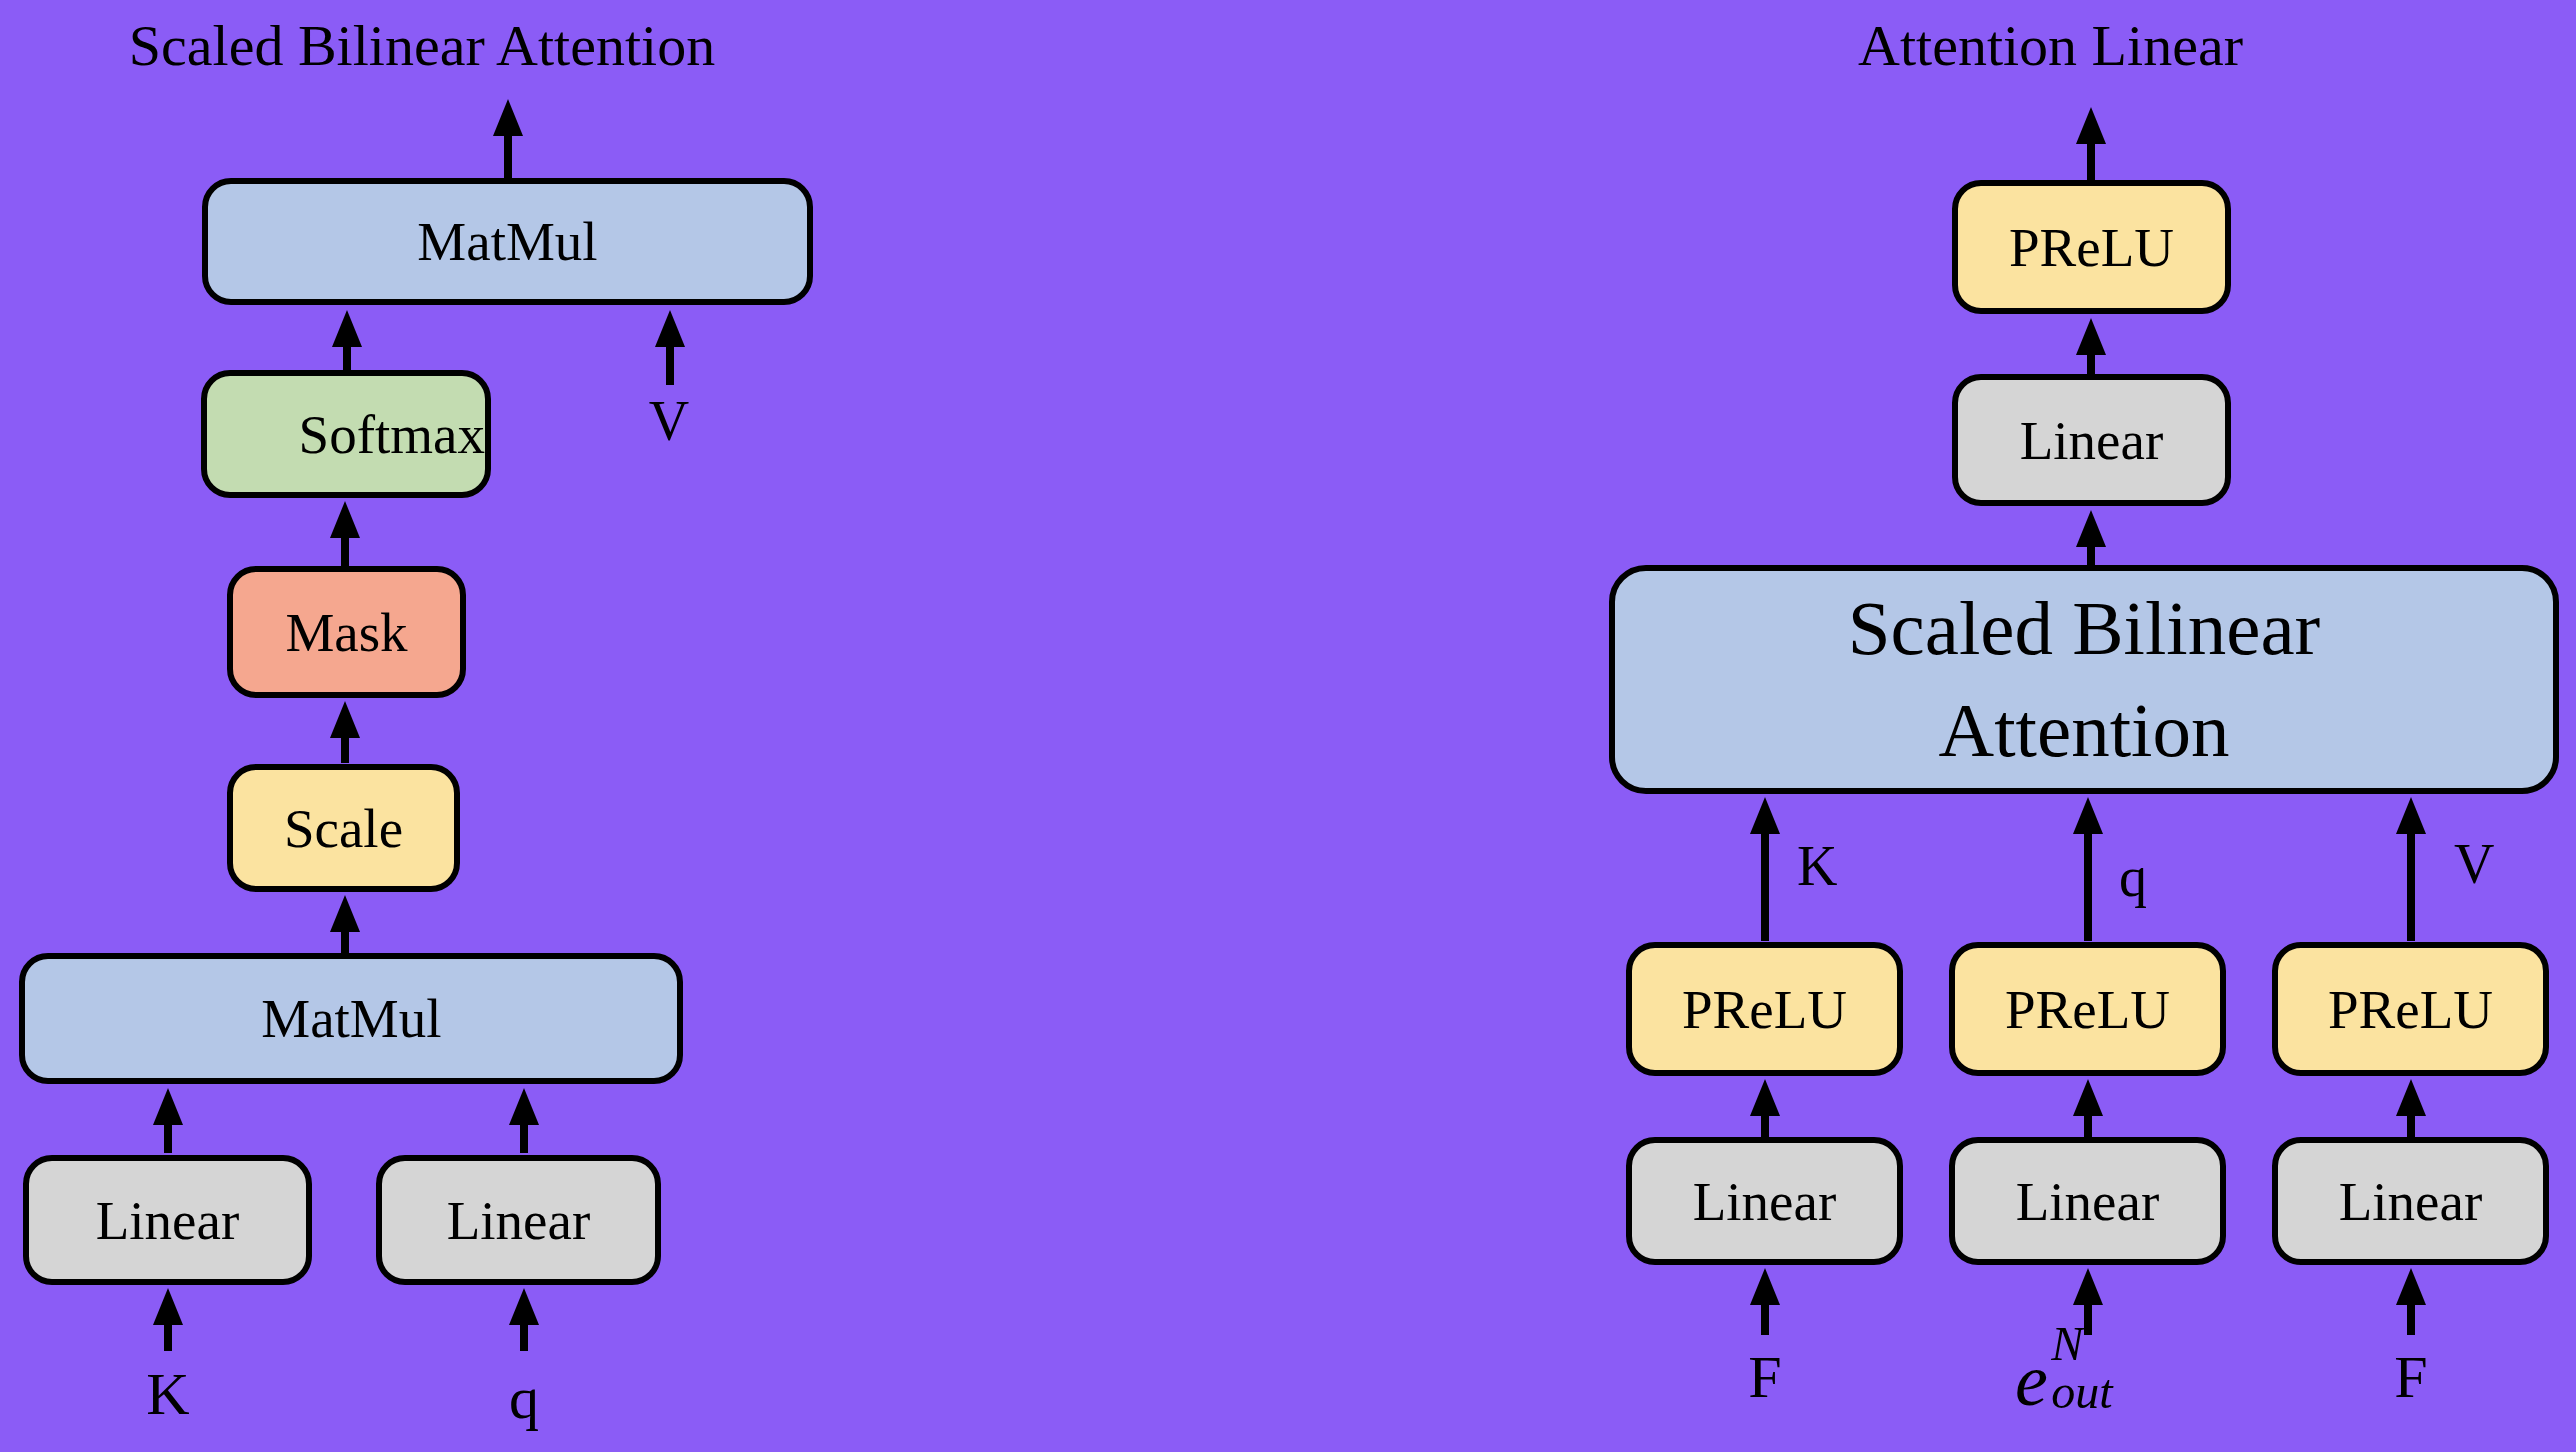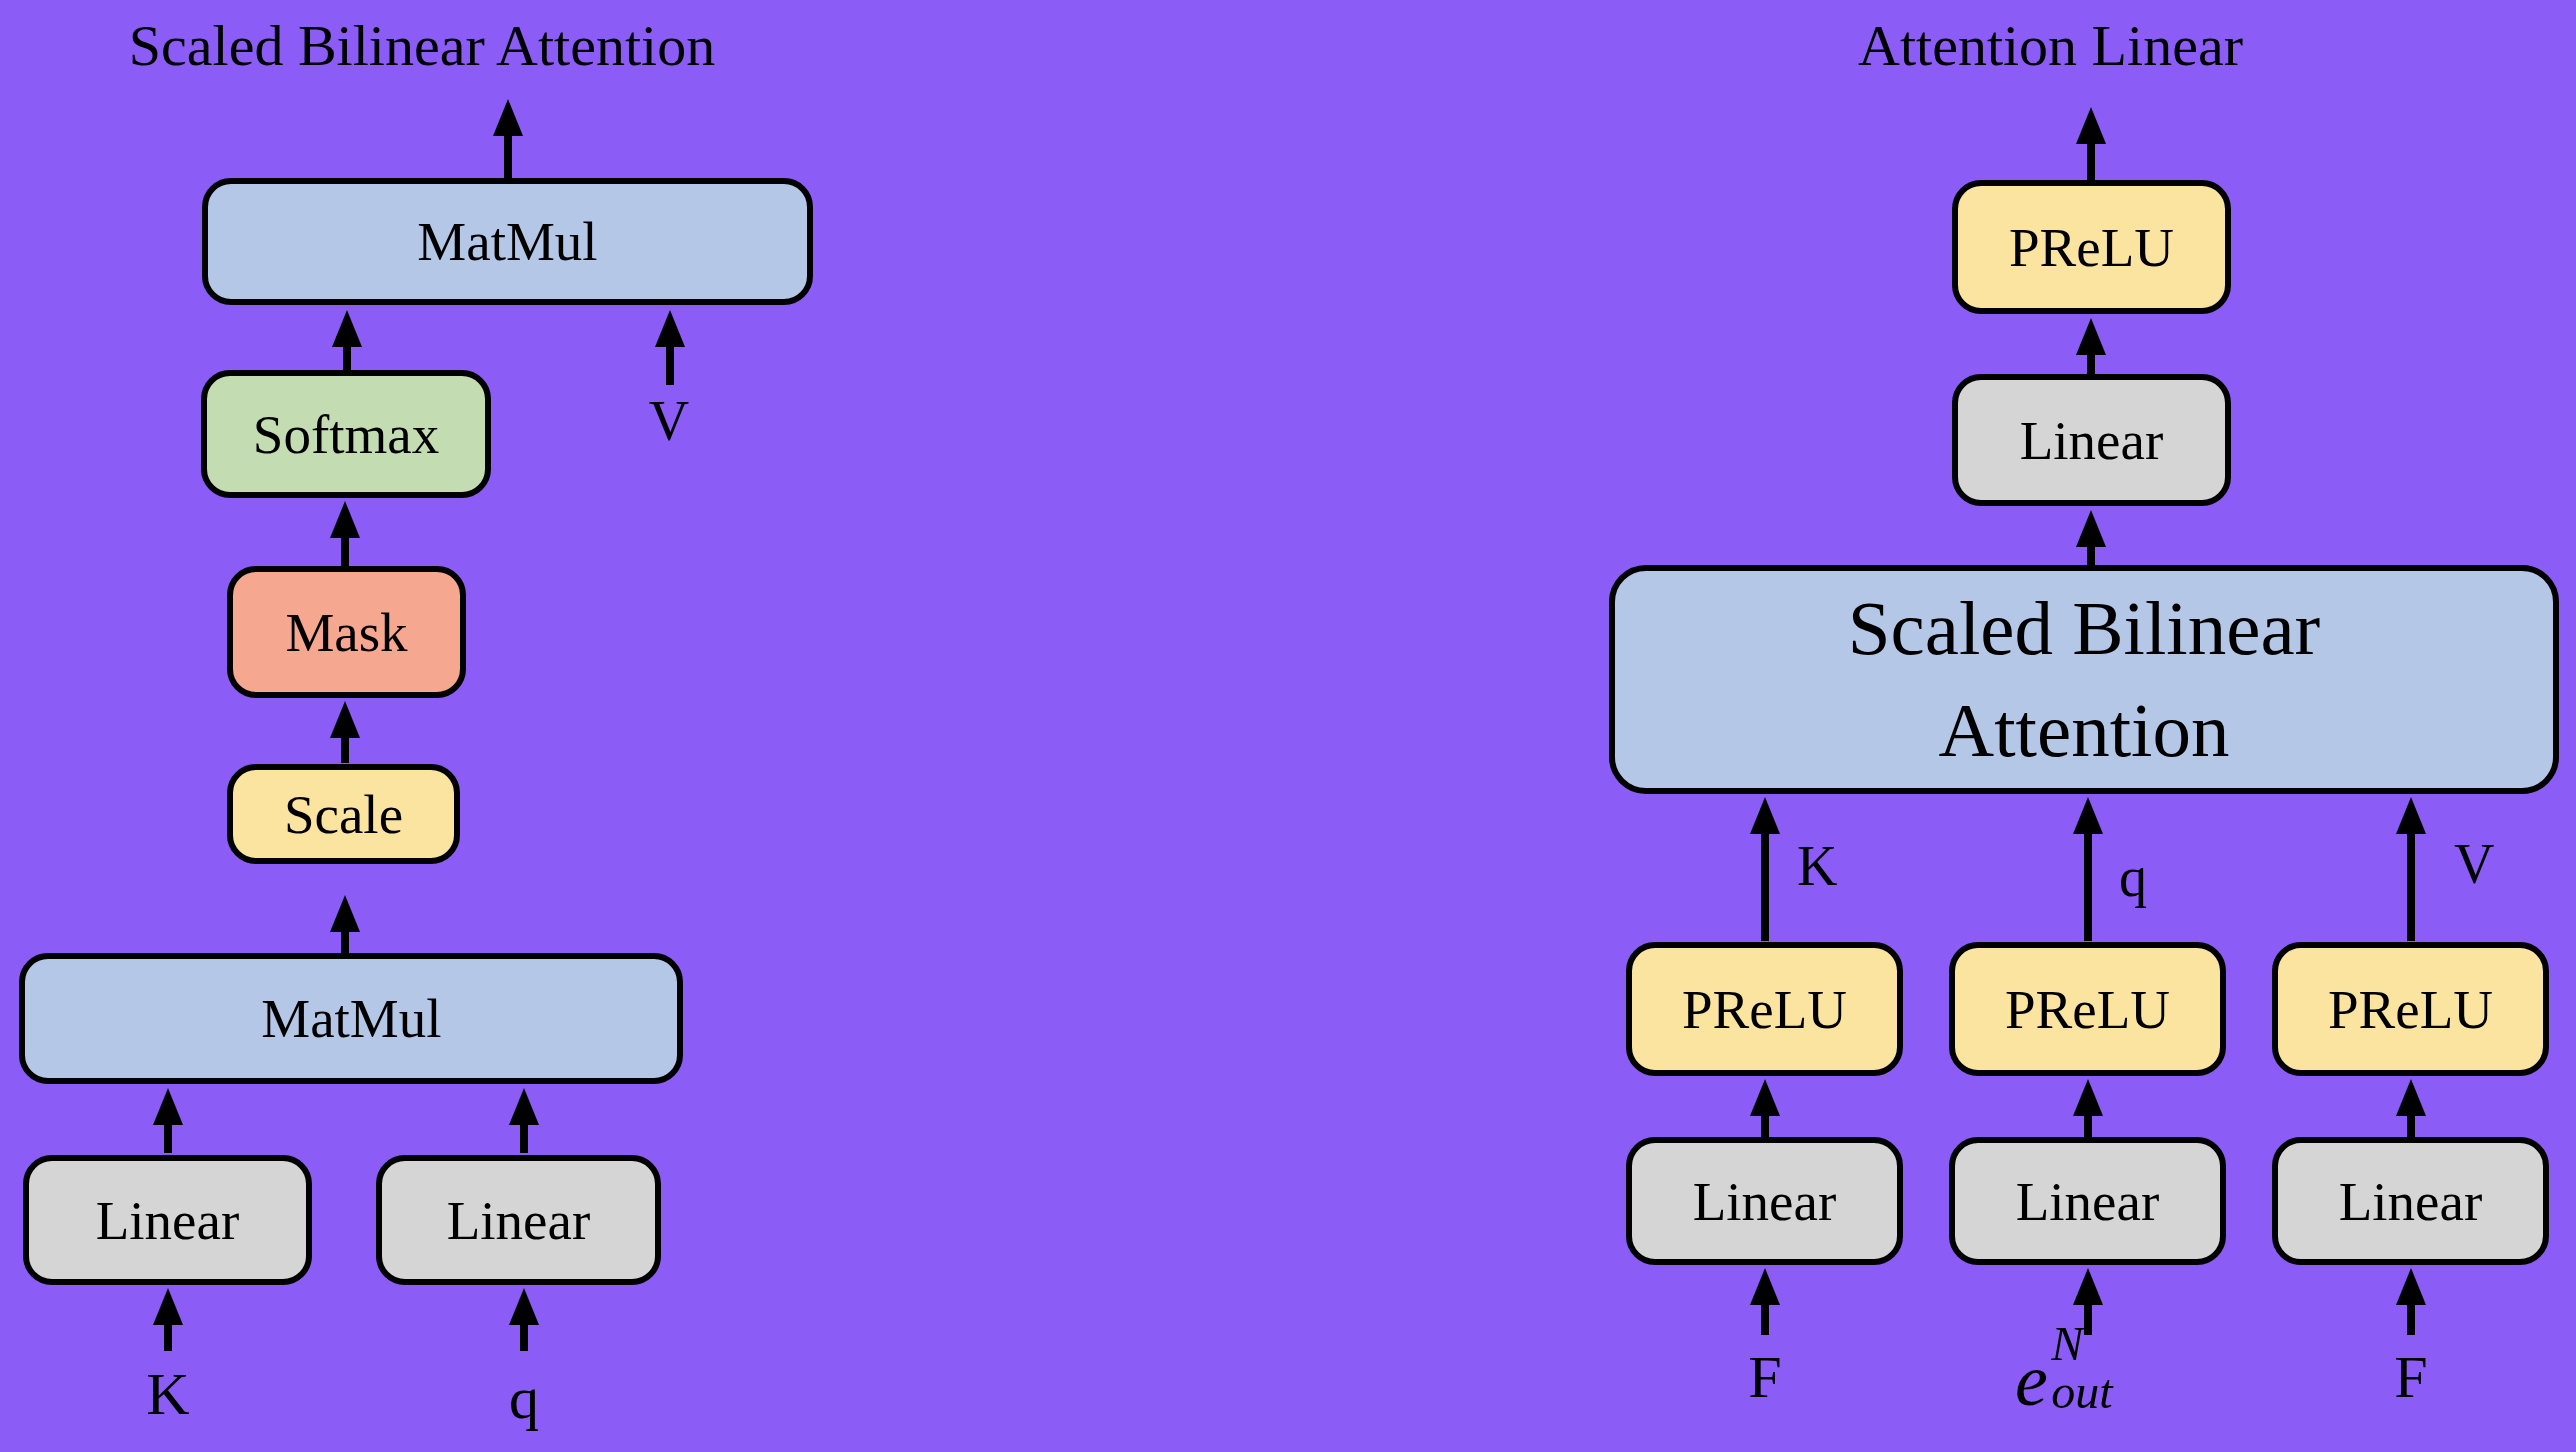--- a/index.html
+++ b/index.html
@@ -41,39 +41,39 @@
     <div class="head"></div>
     <div class="shaft"></div>
   </div>
   <div class="lbl" style="left:627px;top:389px;width:84px;">V</div>
 
   <div class="arrow" style="left:332px;top:310px;height:60px;">
     <div class="head"></div>
     <div class="shaft"></div>
   </div>
 
-  <div class="box" style="left: 201px; top: 370px; width: 290px; height: 128px; background: rgb(195, 220, 177);">
+  <div class="box" style="left: 201px; top: 370px; width: 290px; height: 128px; background: rgb(195, 220, 177); justify-content: flex-end;">
     <span>Softmax</span>
   </div>
 
   <div class="arrow" style="left:330px;top:501px;height:65px;">
     <div class="head"></div>
     <div class="shaft"></div>
   </div>
 
   <div class="box" style="left: 227px; top: 566px; width: 239px; height: 132px; background: rgb(245, 167, 143);">
     <span>Mask</span>
   </div>
 
   <div class="arrow" style="left:330px;top:701px;height:62px;">
     <div class="head"></div>
     <div class="shaft"></div>
   </div>
 
-  <div class="box" style="left: 227px; top: 764px; width: 233px; height: 100px; background: rgb(251, 227, 160);">
+  <div class="box" style="left: 227px; top: 764px; width: 233px; height: 128px; background: rgb(251, 227, 160);">
     <span>Scale</span>
   </div>
 
   <div class="arrow" style="left:330px;top:895px;height:58px;">
     <div class="head"></div>
     <div class="shaft"></div>
   </div>
 
   <div class="box" style="left: 19.4px; top: 953px; width: 664px; height: 131px; background: rgb(180, 199, 231);">
     <span>MatMul</span>

